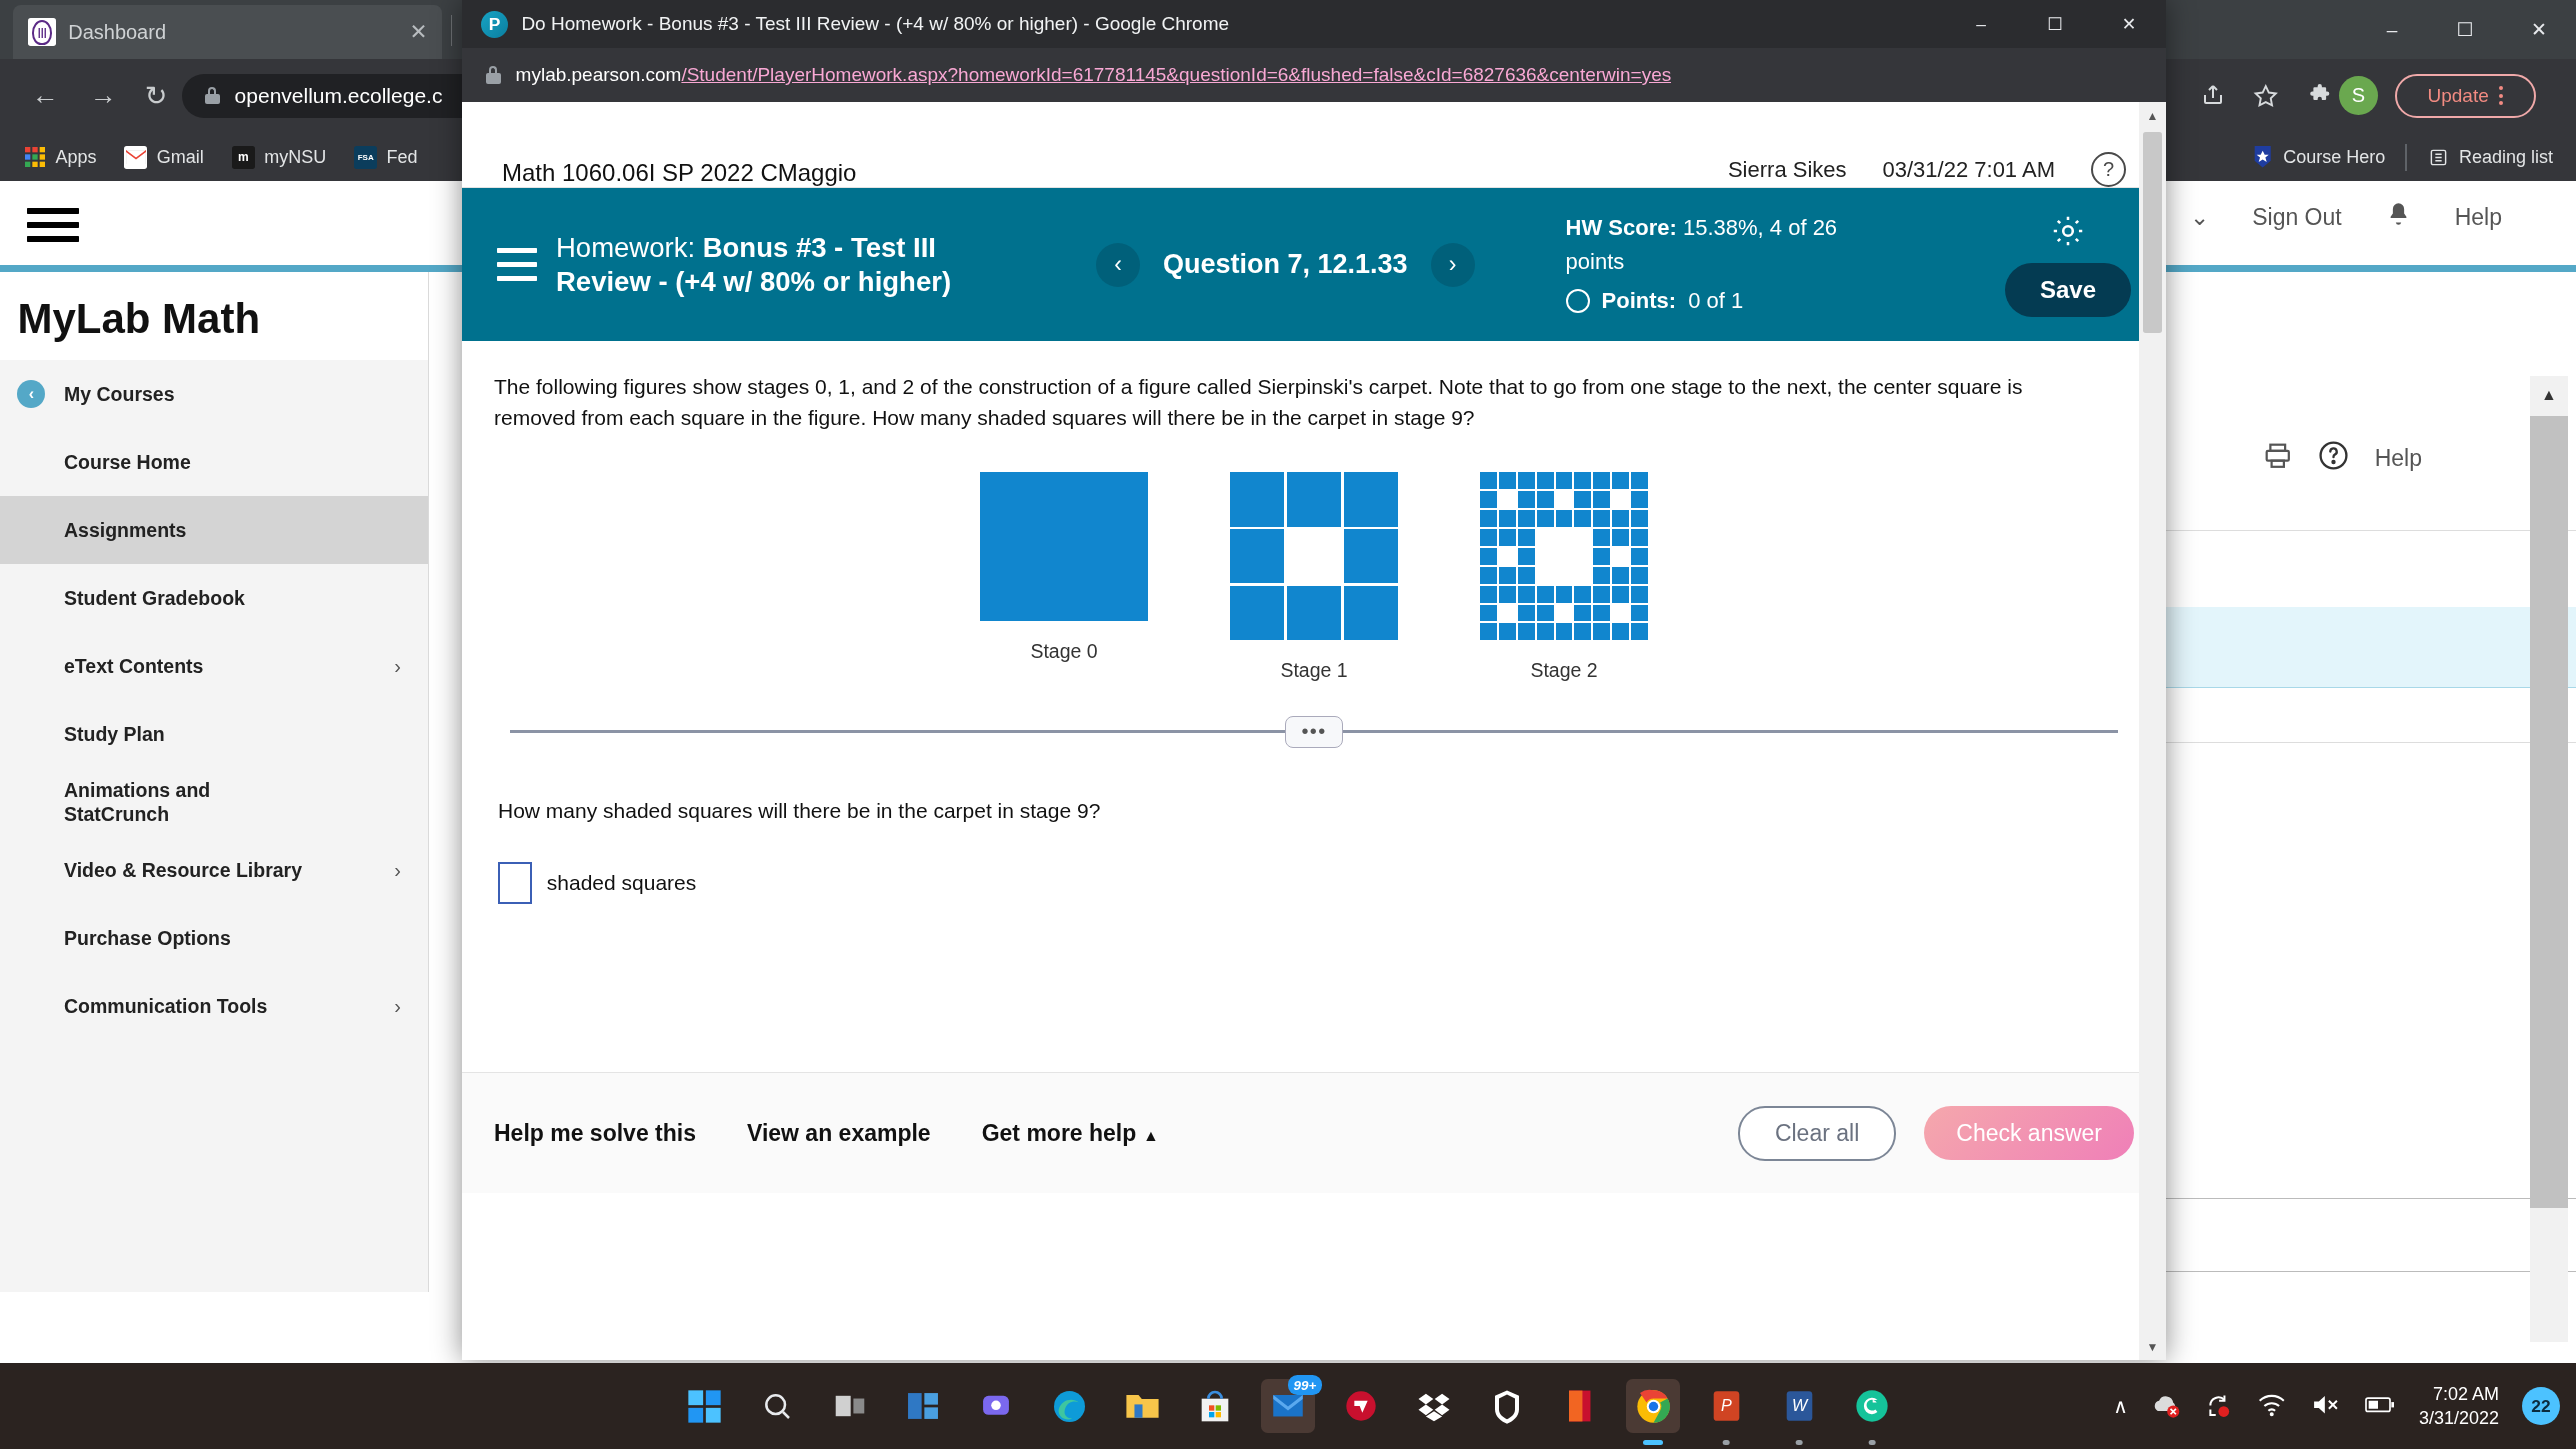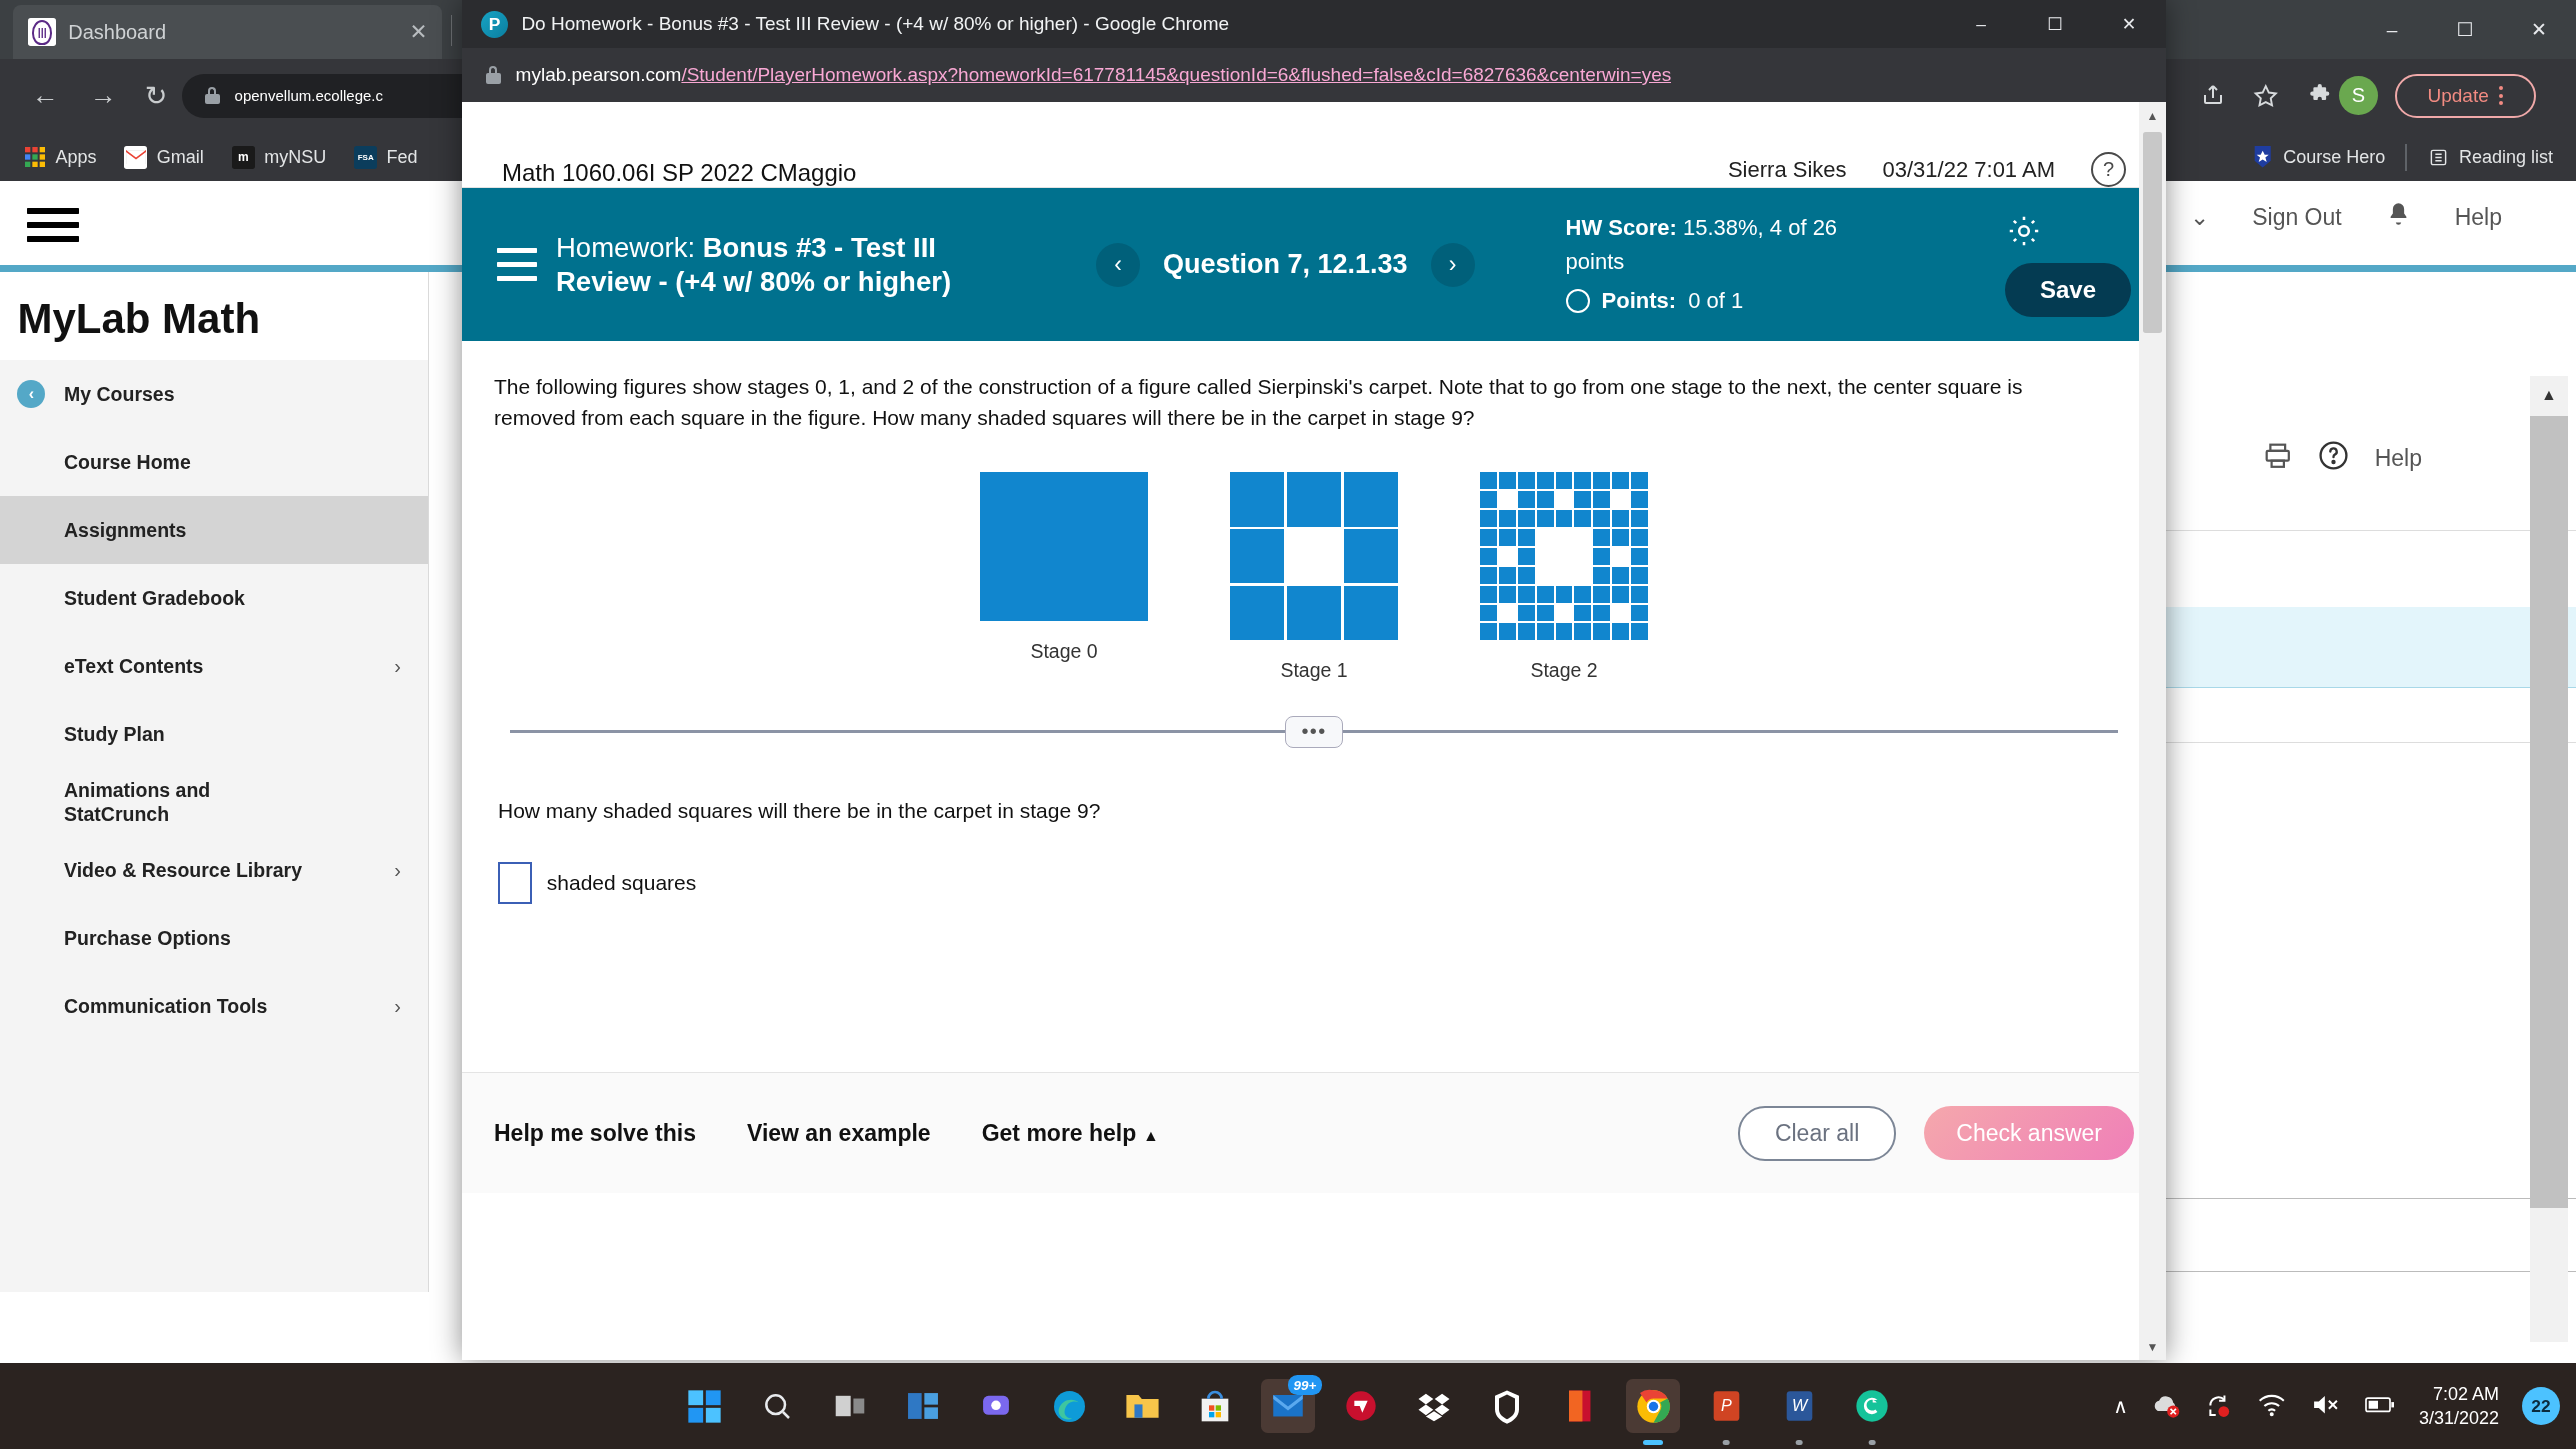--- a/index.html
+++ b/index.html
@@ -49,21 +49,21 @@
      display:flex; align-items:center; justify-content:center; font-size:27px; }
   .omnibox {
     position:absolute; top:14.8px; left:182px; width:1939px; height:44px;
     background:#202124; border-radius:23px; display:flex; align-items:center;
     padding:0 23px; gap:14.8px; overflow:hidden;
   }
   .lock-ico { width:14.8px; height:17.4px; position:relative; flex:none; }
   .lock-ico .body { position:absolute; bottom:0; width:14.8px; height:10.7px; background:#9aa0a6; border-radius:2px;}
   .lock-ico .shackle { position:absolute; top:0; left:3.4px; width:8px; height:8px;
     border:2px solid #9aa0a6; border-bottom:none; border-radius:4px 4px 0 0; }
-  .url-text { font-size:15px; white-space:nowrap; }
+  .url-text { font-size:21px; white-space:nowrap; }
   .url-host { color:#ffffff; }
   .url-path { color:#f9a8d4;text-decoration:underline; }
   .tb-ico { position:absolute; top:17.4px; color:#d7dadc; font-size:23px;
     display:flex; align-items:center; justify-content:center; width:38px; height:38px; }
   .avatar-s {
     position:absolute; top:17.4px; left:2339px; width:39px;height:39px;border-radius:50%;
     background:#6aa84f; color:#fff; font-size:20px; display:flex;align-items:center;justify-content:center;
   }
   .update-pill {
     position:absolute; top:14.8px; left:2395px; width:141px; height:44px;
@@ -164,21 +164,21 @@
   .hw-nav { display:flex; align-items:center; gap:23px; margin-left:70px; }
   .hw-circ {
     width:44px;height:44px;border-radius:50%; background:#00607a;
     display:flex;align-items:center;justify-content:center; font-size:23px; color:#fff;
   }
   .hw-qnum { font-size:27px; font-weight:bold; white-space:nowrap; }
   .hw-score { margin-left:91px; font-size:22px; line-height:1.55; max-width:322px; }
   .hw-score b { font-weight:bold; }
   .hw-points { display:flex; align-items:center; gap:12px; margin-top:4px; }
   .hw-ring { width:24px;height:24px;border-radius:50%; border:2.7px solid #fff; }
-  .hw-right { margin-left:auto; display:flex; flex-direction:column; align-items:flex-start; gap:12px; }
+  .hw-right { margin-left:auto; display:flex; flex-direction:column; align-items:center; gap:12px; }
   .gear { width:39px;height:39px; color:#fff; font-size:34px; line-height:1; display:flex;align-items:center;justify-content:center;}
   .save-btn {
     background:#043b52; color:#fff; border-radius:29.5px; padding:13.4px 35px;
     font-size:24px; font-weight:bold;
   }
 
   .q-area { padding:29.5px 32px 0 32px; position:relative; height:852px; }
   .q-text { font-size:21px; color:#111; line-height:1.52; max-width:1603px; }
 
   .figures { display:flex; justify-content:center; gap:82px; margin-top:38px; }

